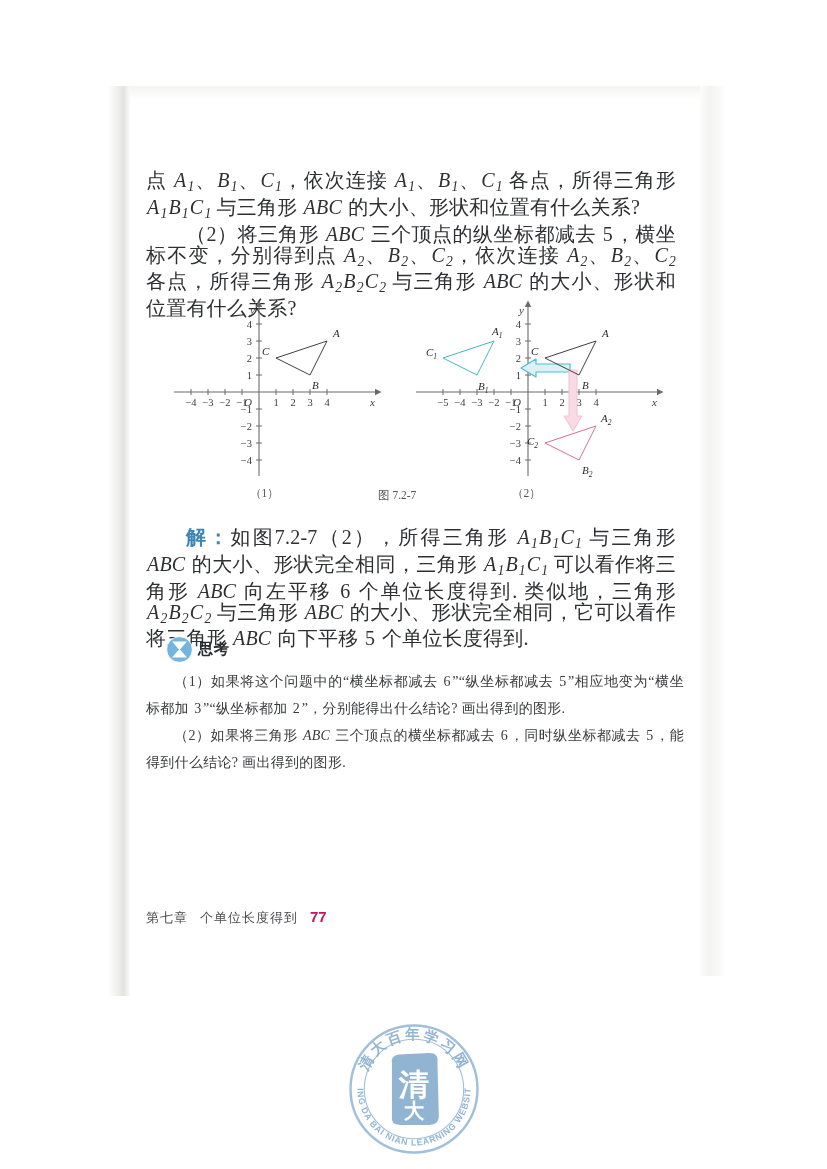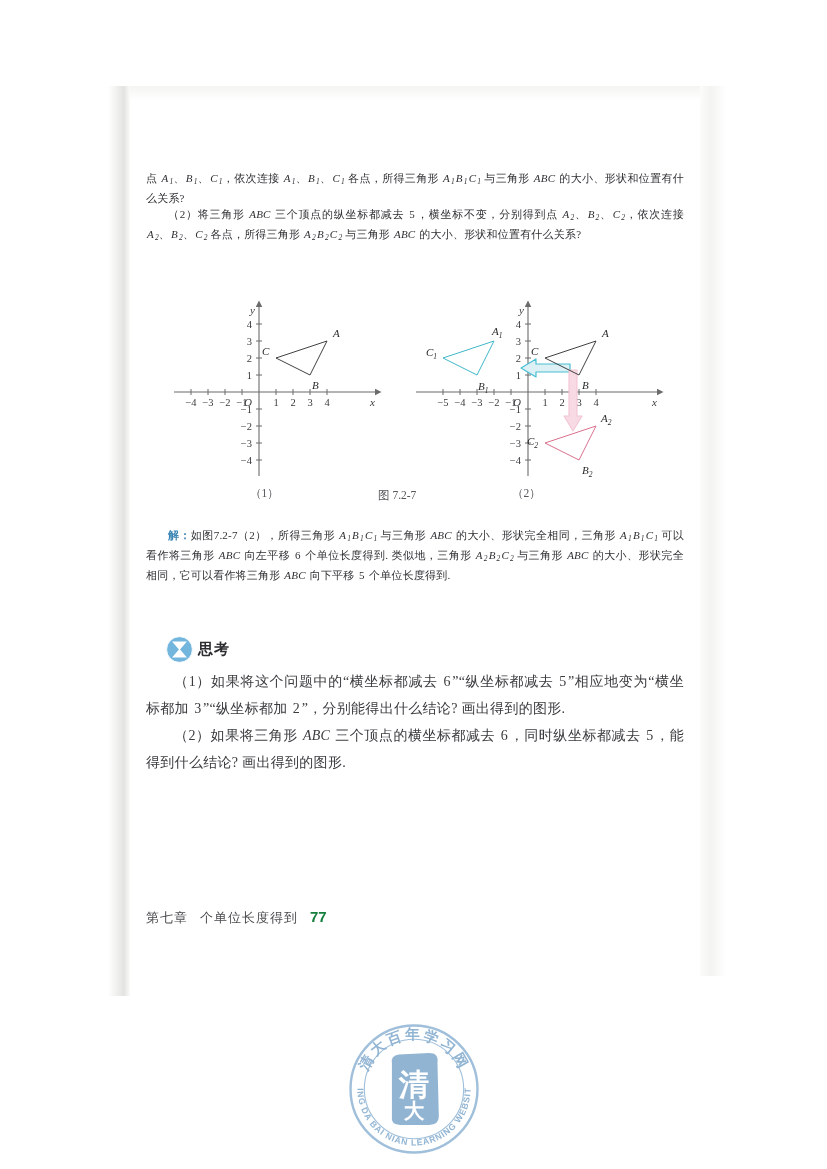--- a/index.html
+++ b/index.html
@@ -42,23 +42,23 @@
   }
 
   
   .content {
     position: absolute;
     left: 146px;
     top: 170px;
     width: 538px;
   }
   p.para {
-    margin: 0 0 0 0;
-    font-size: 11px;
-    line-height: 16px;
+    margin: 0 8px 0 0;
+    font-size: 20px;
+    line-height: 21px;
     color: #2f3033;
     text-align: justify;
     letter-spacing: 0.2px;
   }
   p.indent { text-indent: 2em; }
   .mi {
     font-family: "Liberation Serif", serif;
     font-style: italic;
     padding: 0 1px;
   }
@@ -151,21 +151,21 @@
     gap: 12px;
     font-size: 13px;
     color: #4a4b4e;
   }
   #footer-chapter { letter-spacing: 1px; }
   #footer-section { letter-spacing: 1px; }
   #footer-pageno {
     font-family: "Liberation Sans", sans-serif;
     font-weight: 700;
     font-size: 15px;
-    color: #15803d;
+    color: #be185d;
   }
 
   
   #watermark {
     position: absolute;
     left: 345px;
     top: 1020px;
     width: 138px;
     height: 138px;
     opacity: 0.85;

